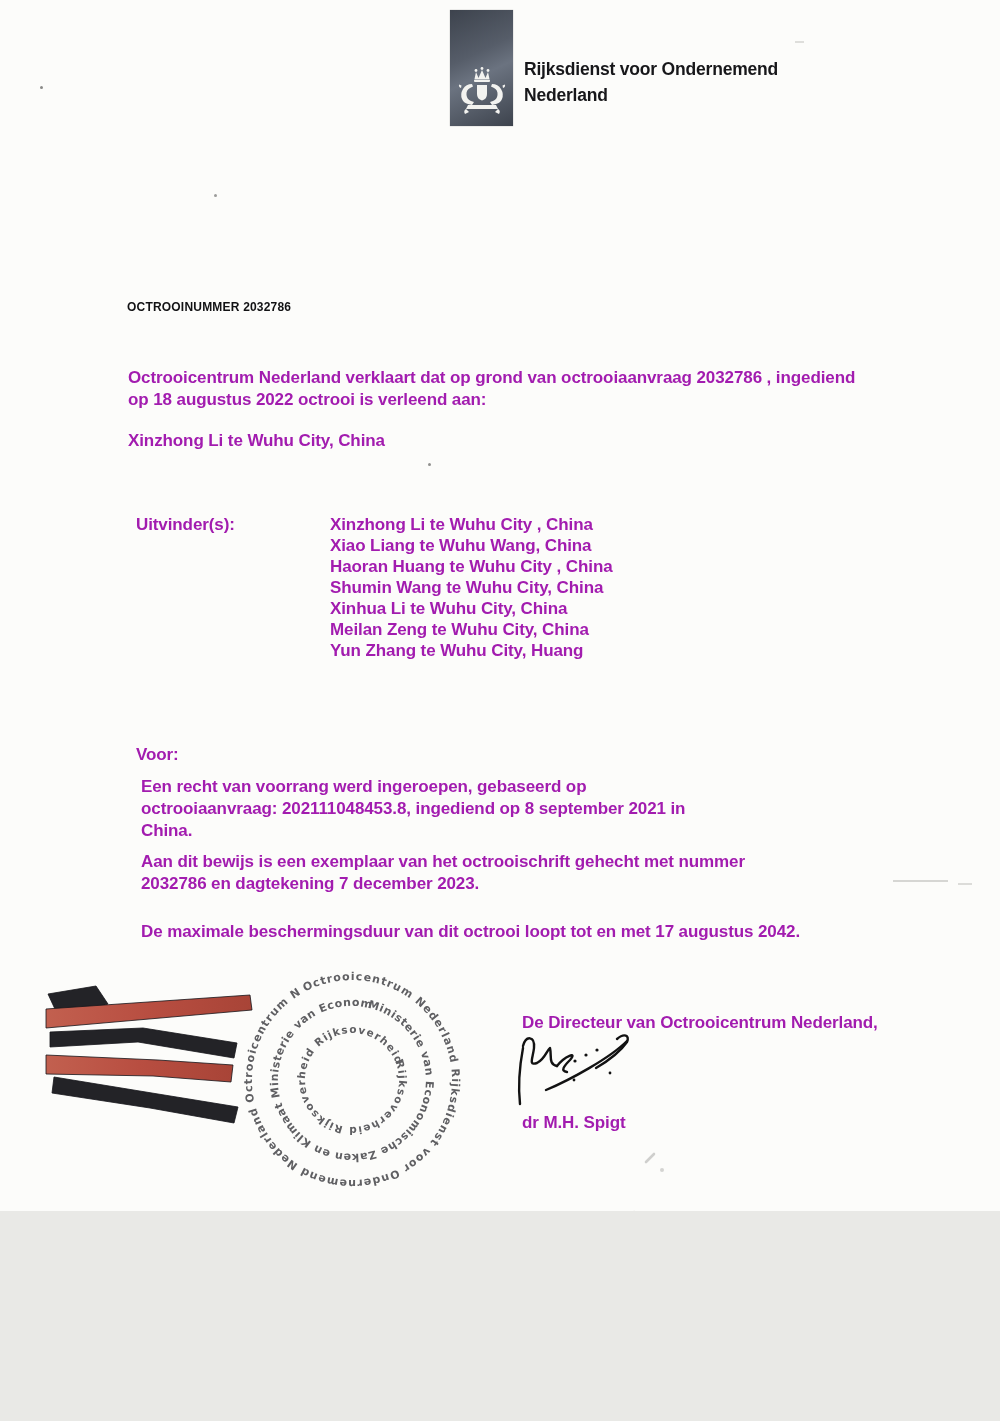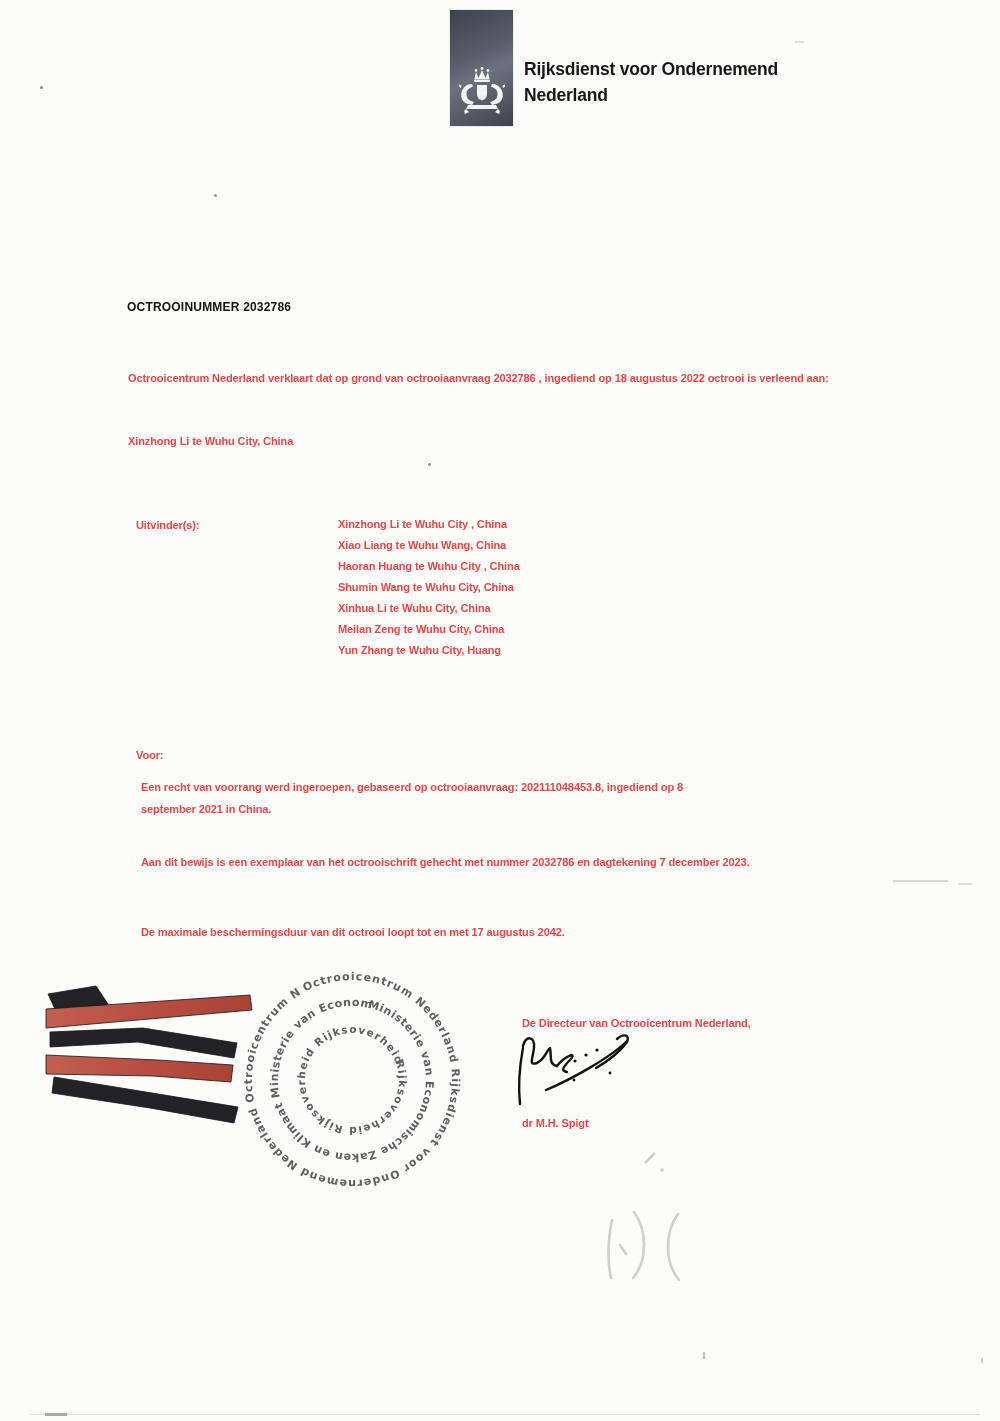--- a/index.html
+++ b/index.html
@@ -3,46 +3,46 @@
 <meta charset="utf-8">
 <style>
   :root{
     --paper:#fcfcfa; --ink:#1b1b1d;
     --logo-slate:#565d69; --logo-slate-dark:#3d434d;
     --ribbon-red:#b85043; --ribbon-black:#232327;
     --seal-ink:#4a4a4e;
   }
   html,body{margin:0;padding:0;background:#e9e9e6;}
   .page{
-    position:relative; width:1000px; height:1421px;
+    position:relative; width:1000px; height:1211px;
     background:var(--paper); overflow:hidden;
     font-family:"Liberation Sans", sans-serif;
     color:var(--ink);
   }
   .abs{position:absolute;}
   
   .logo-block{
     left:450px; top:10px; width:63px; height:116px;
     background:linear-gradient(155deg,var(--logo-slate-dark) 0%, var(--logo-slate) 38%, #6b7380 55%, var(--logo-slate-dark) 100%);
     box-shadow:0 0 1px rgba(0,0,0,.4);
     display:flex; align-items:flex-end; justify-content:center;
   }
   .org-name{
     left:524px; top:56px; font-size:17.5px; font-weight:bold;
     letter-spacing:-0.2px; line-height:26px; color:#17171a;
   }
   
   .doc-title{left:127px; top:300px; font-size:12px; font-weight:bold; letter-spacing:0.2px; color:#121214;}
-  .body-text{font-size:11px; font-weight:bold; letter-spacing:-0.1px; line-height:22px; color:#ef4444;}
+  .body-text{font-size:17px; font-weight:bold; letter-spacing:-0.1px; line-height:22px; color:#a21caf;}
   .p-declaration{left:128px; top:367px; width:750px;}
   .p-assignee{left:128px; top:430px;}
   .label-col{left:136px;}
   .inv-label{top:514px;}
   .inventors{left:330px; top:514px;}
-  .inventor-line{height:21px; line-height:21px;margin-left:8px;}
+  .inventor-line{height:21px; line-height:21px;}
   .for-label{top:699px;margin-top:45px;}
   .p-invention{left:330px; top:699px; width:532px;}
   .p-priority{left:141px; top:776px; width:568px;}
   .p-attachment{left:141px; top:851px; width:652px;}
   .p-duration{left:141px; top:921px;}
   .p-issued{left:522px; top:952px;}
   .p-director{left:522px; top:1012px;}
   .p-signer{left:522px; top:1112px;}
   
   .speck{position:absolute; border-radius:50%;}

